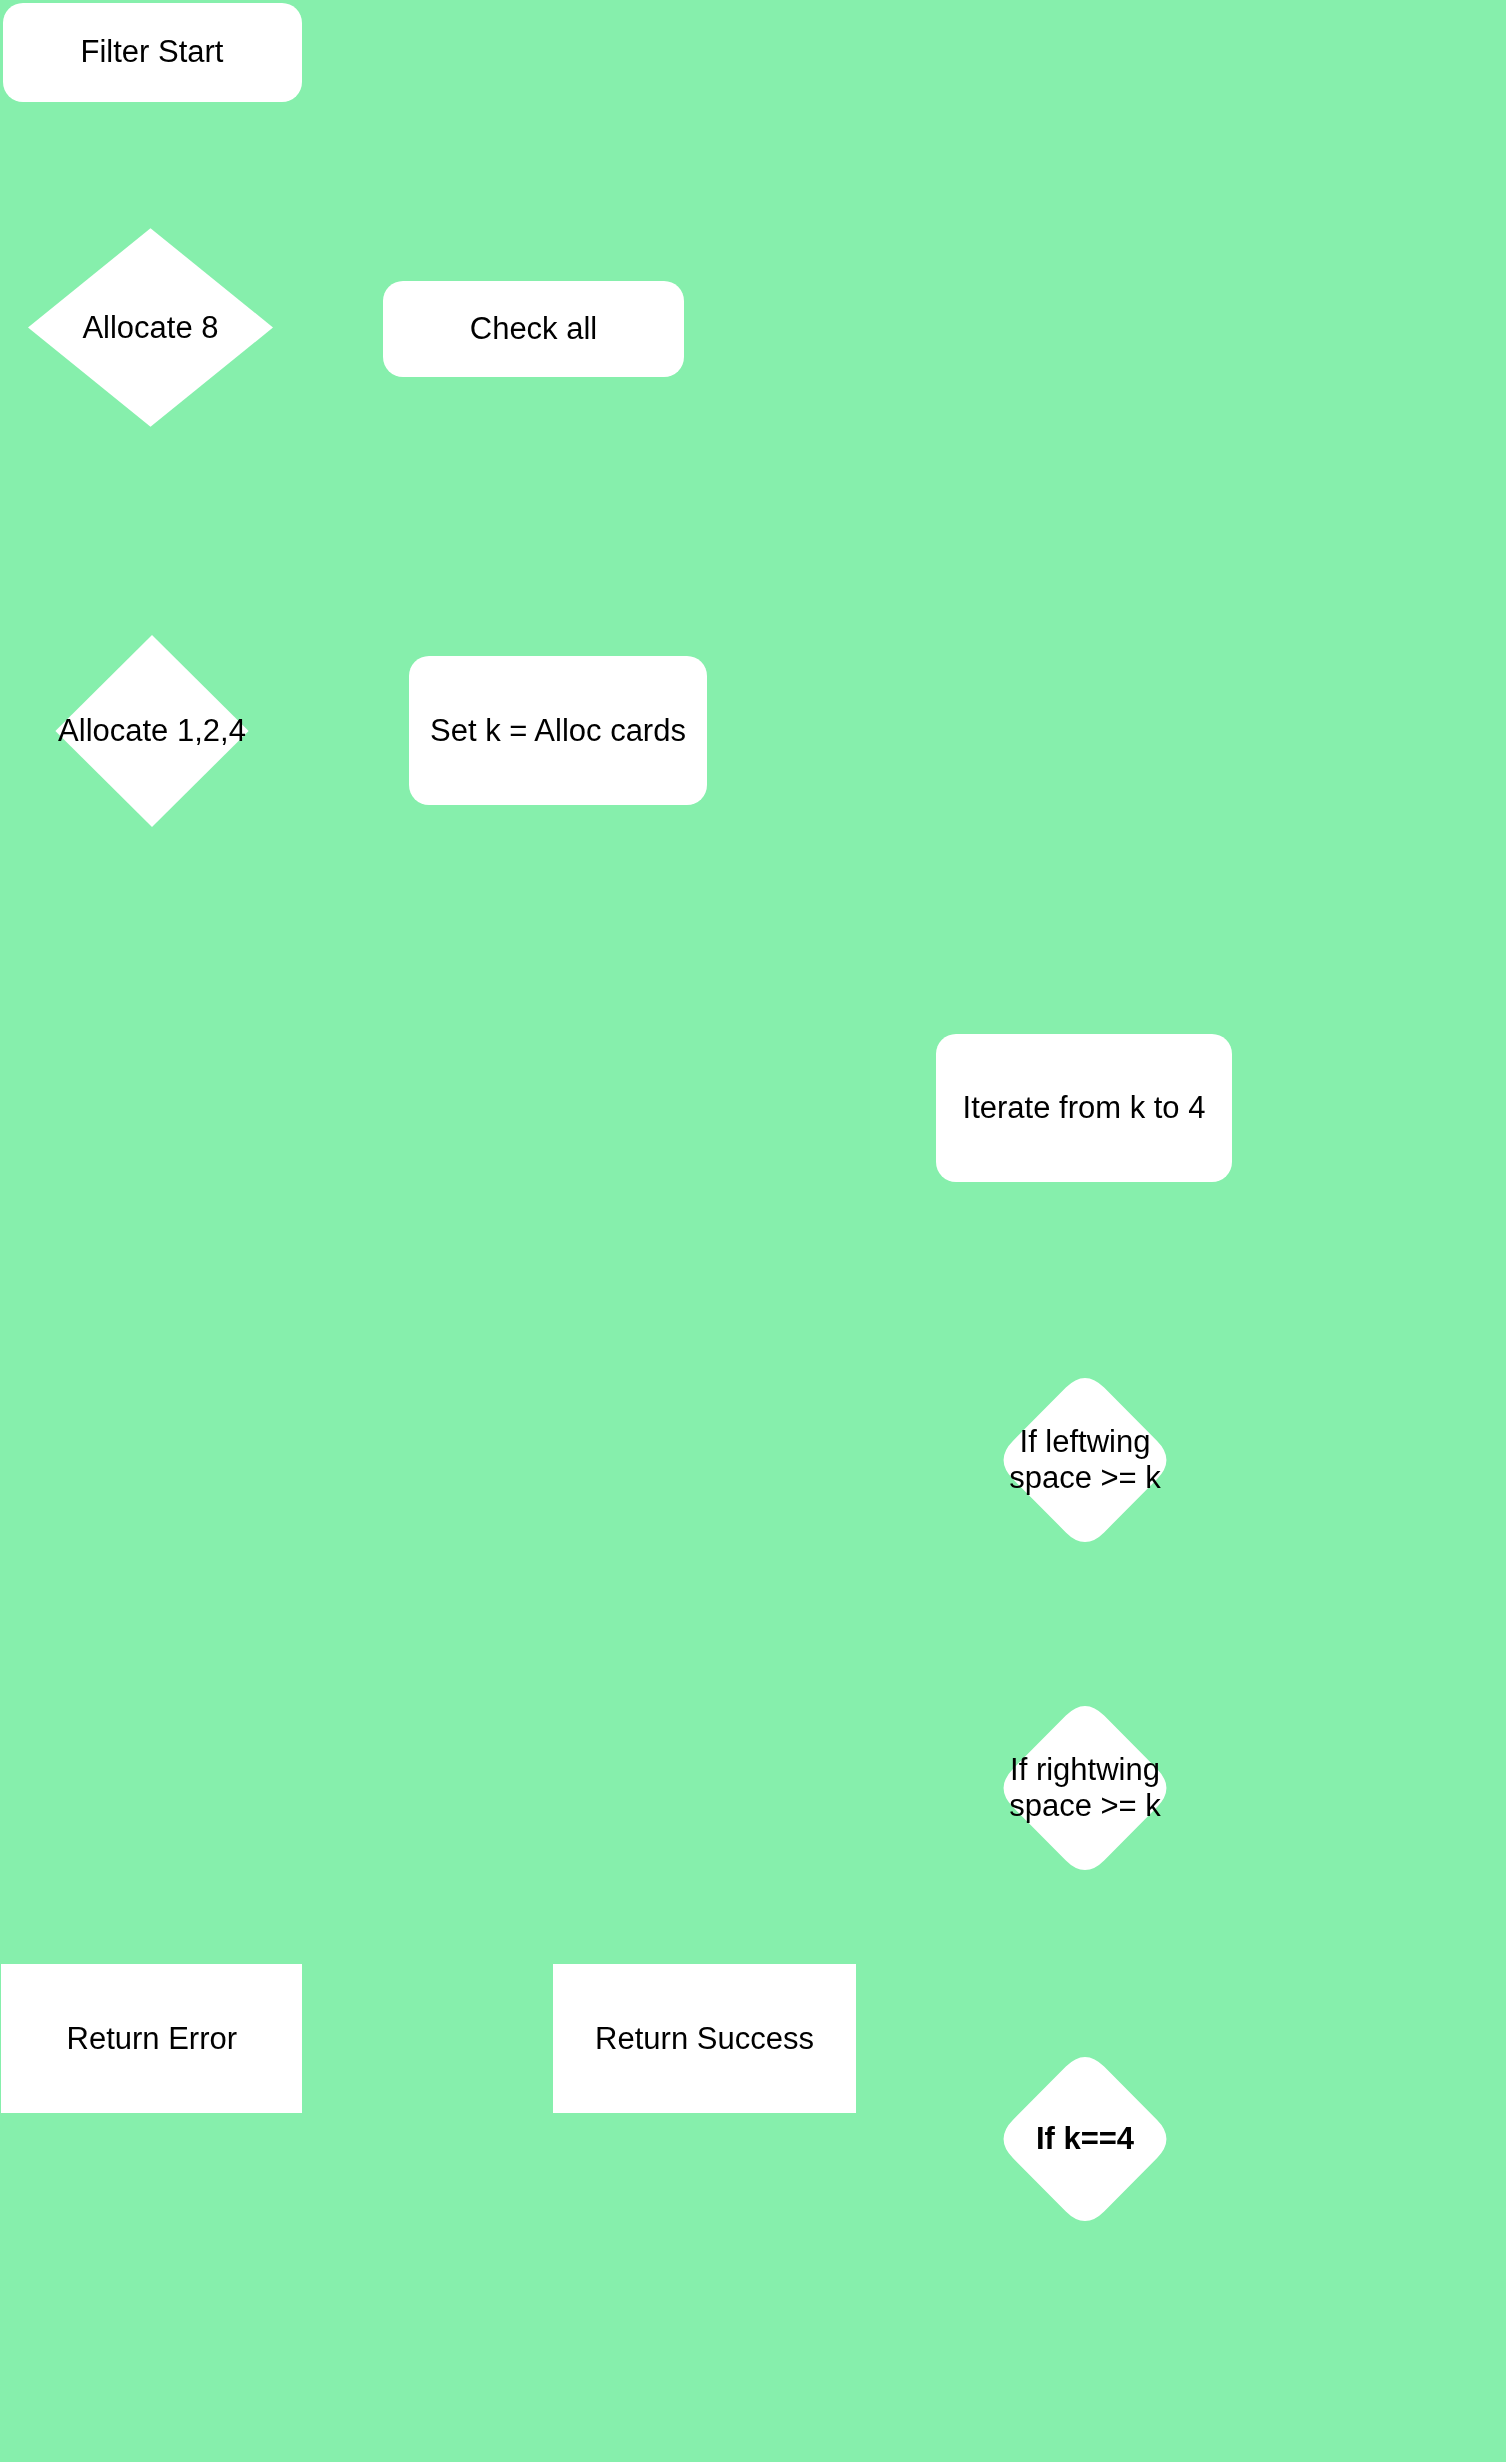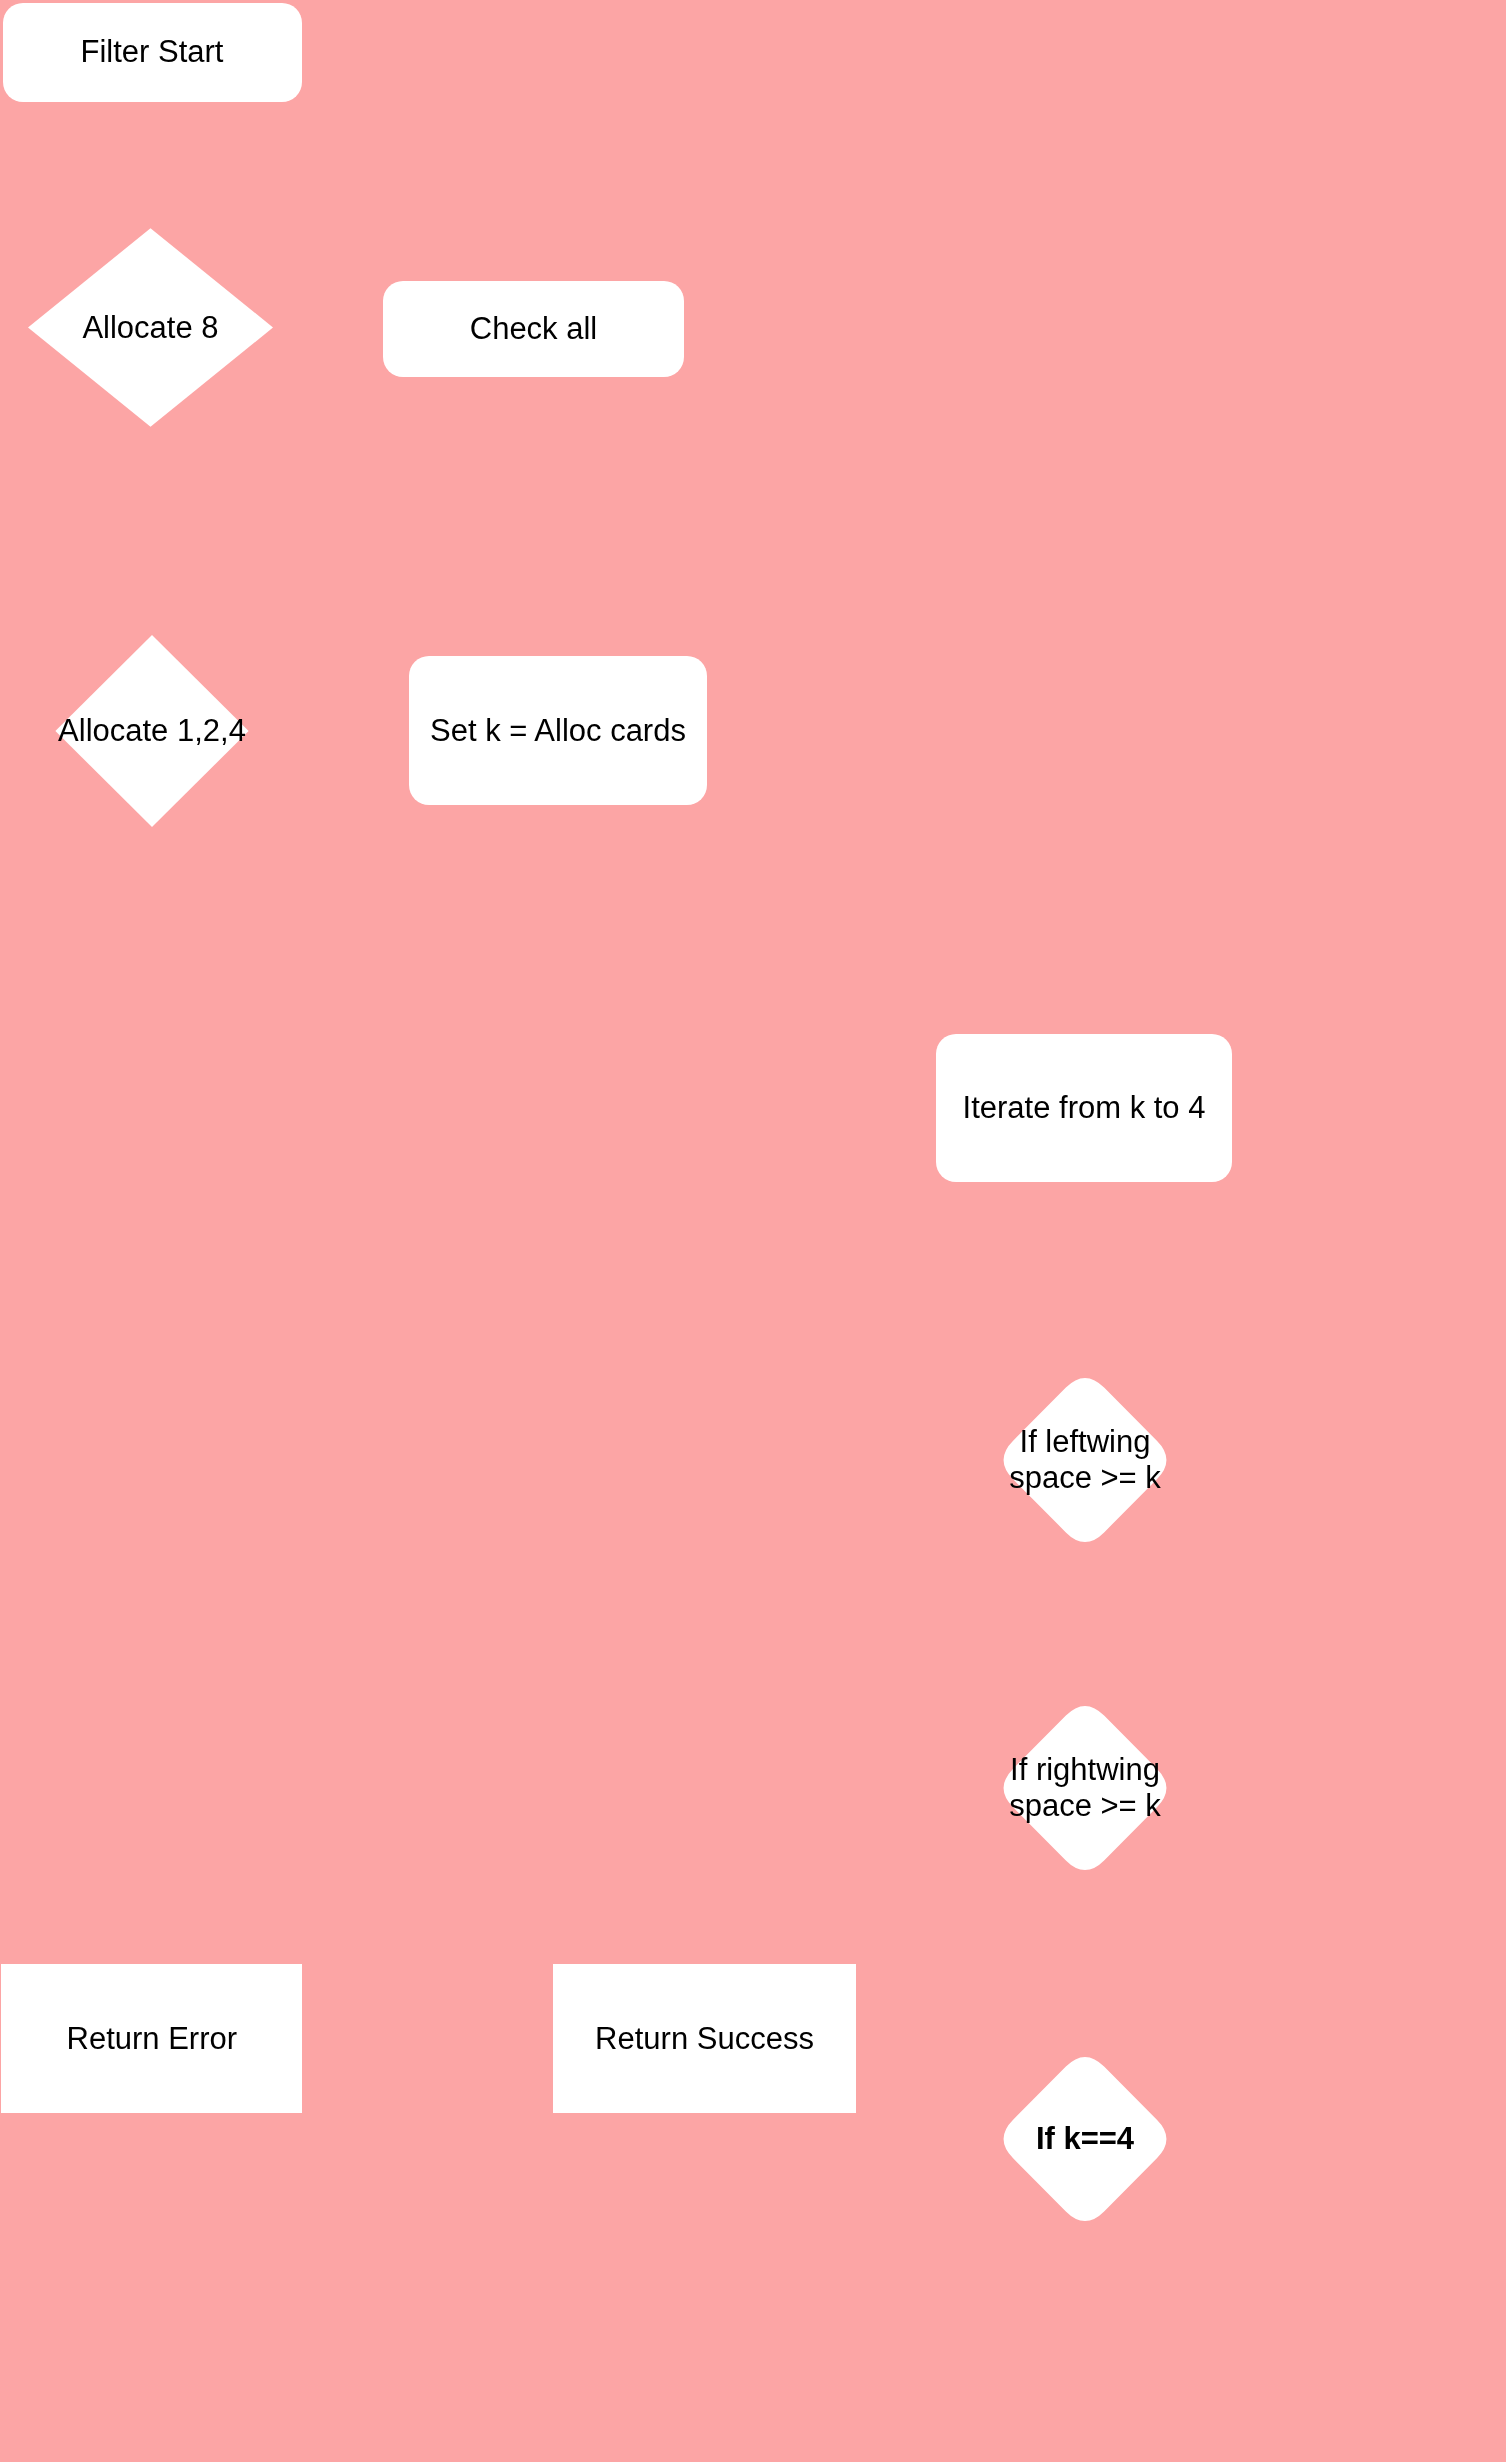--- a/index.html
+++ b/index.html
@@ -41,21 +41,21 @@
     font-size: 31px;
     font-weight: 400;
     line-height: 1.16;
     white-space: pre;
     pointer-events: none;
   }
 </style>
 </head>
 <body>
 
-<div id="flowchart-canvas" class="canvas" style="width: 1507px; height: 2462px; background: #fca5a5;">
+<div id="flowchart-canvas" class="canvas" style="width: 1507px; height: 2462px; background: #86efac;">
     <div class="node node-rounded-rect" style="left: 2.5px; top: 2.5px; width: 299px; height: 99px;">
       <div class="shape shape-rounded-rect" style="background: rgb(255, 255, 255);"></div>
       <div class="label" style="color: rgb(0, 0, 0);">Filter Start</div>
     </div>
     <div class="node node-diamond" style="left: 28px; top: 228px; width: 245px; height: 199px;">
       <svg class="shape" viewBox="0 0 390 316">
         <path d="M195,0 L390,158 L195,316 L0,158 Z" fill="#ffffff"></path>
       </svg>
       <div class="label" style="color: rgb(0, 0, 0); text-align: center;">Allocate 8</div>
     </div>

